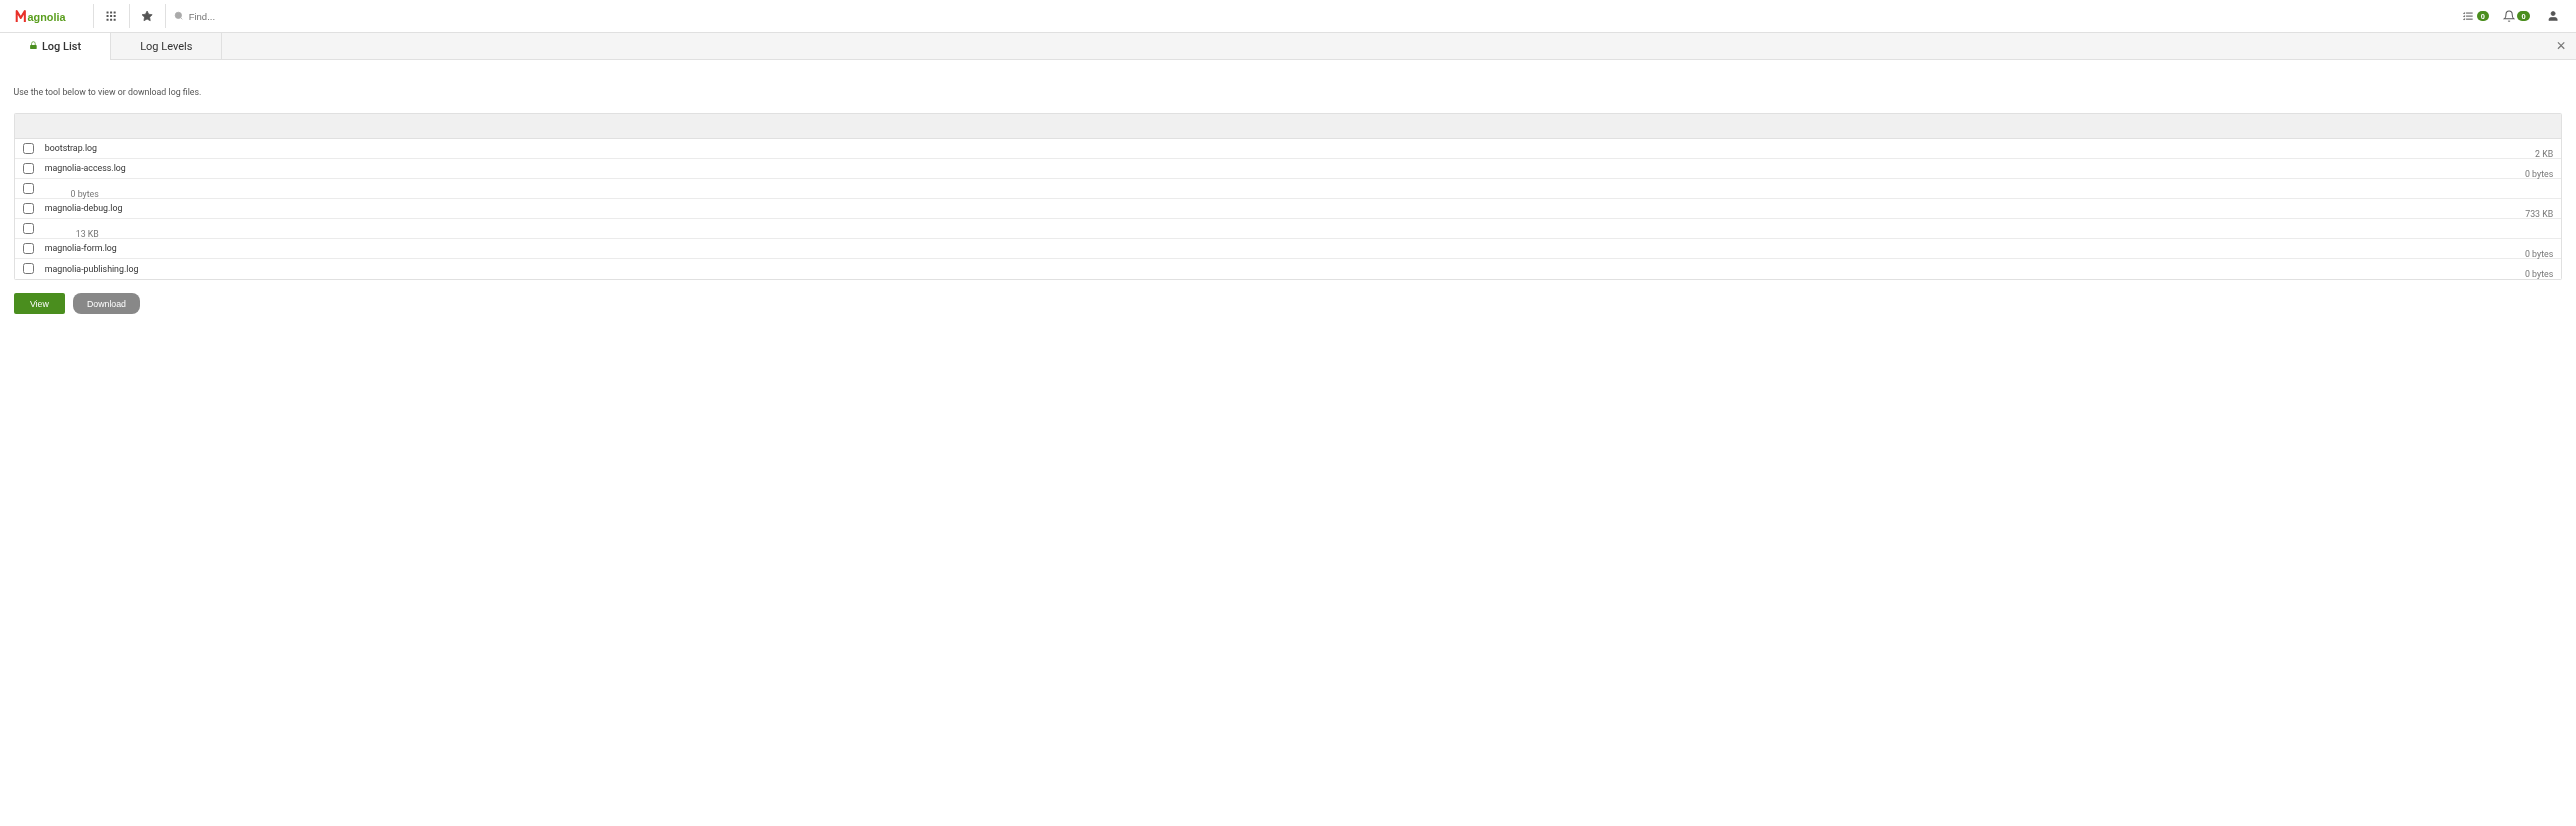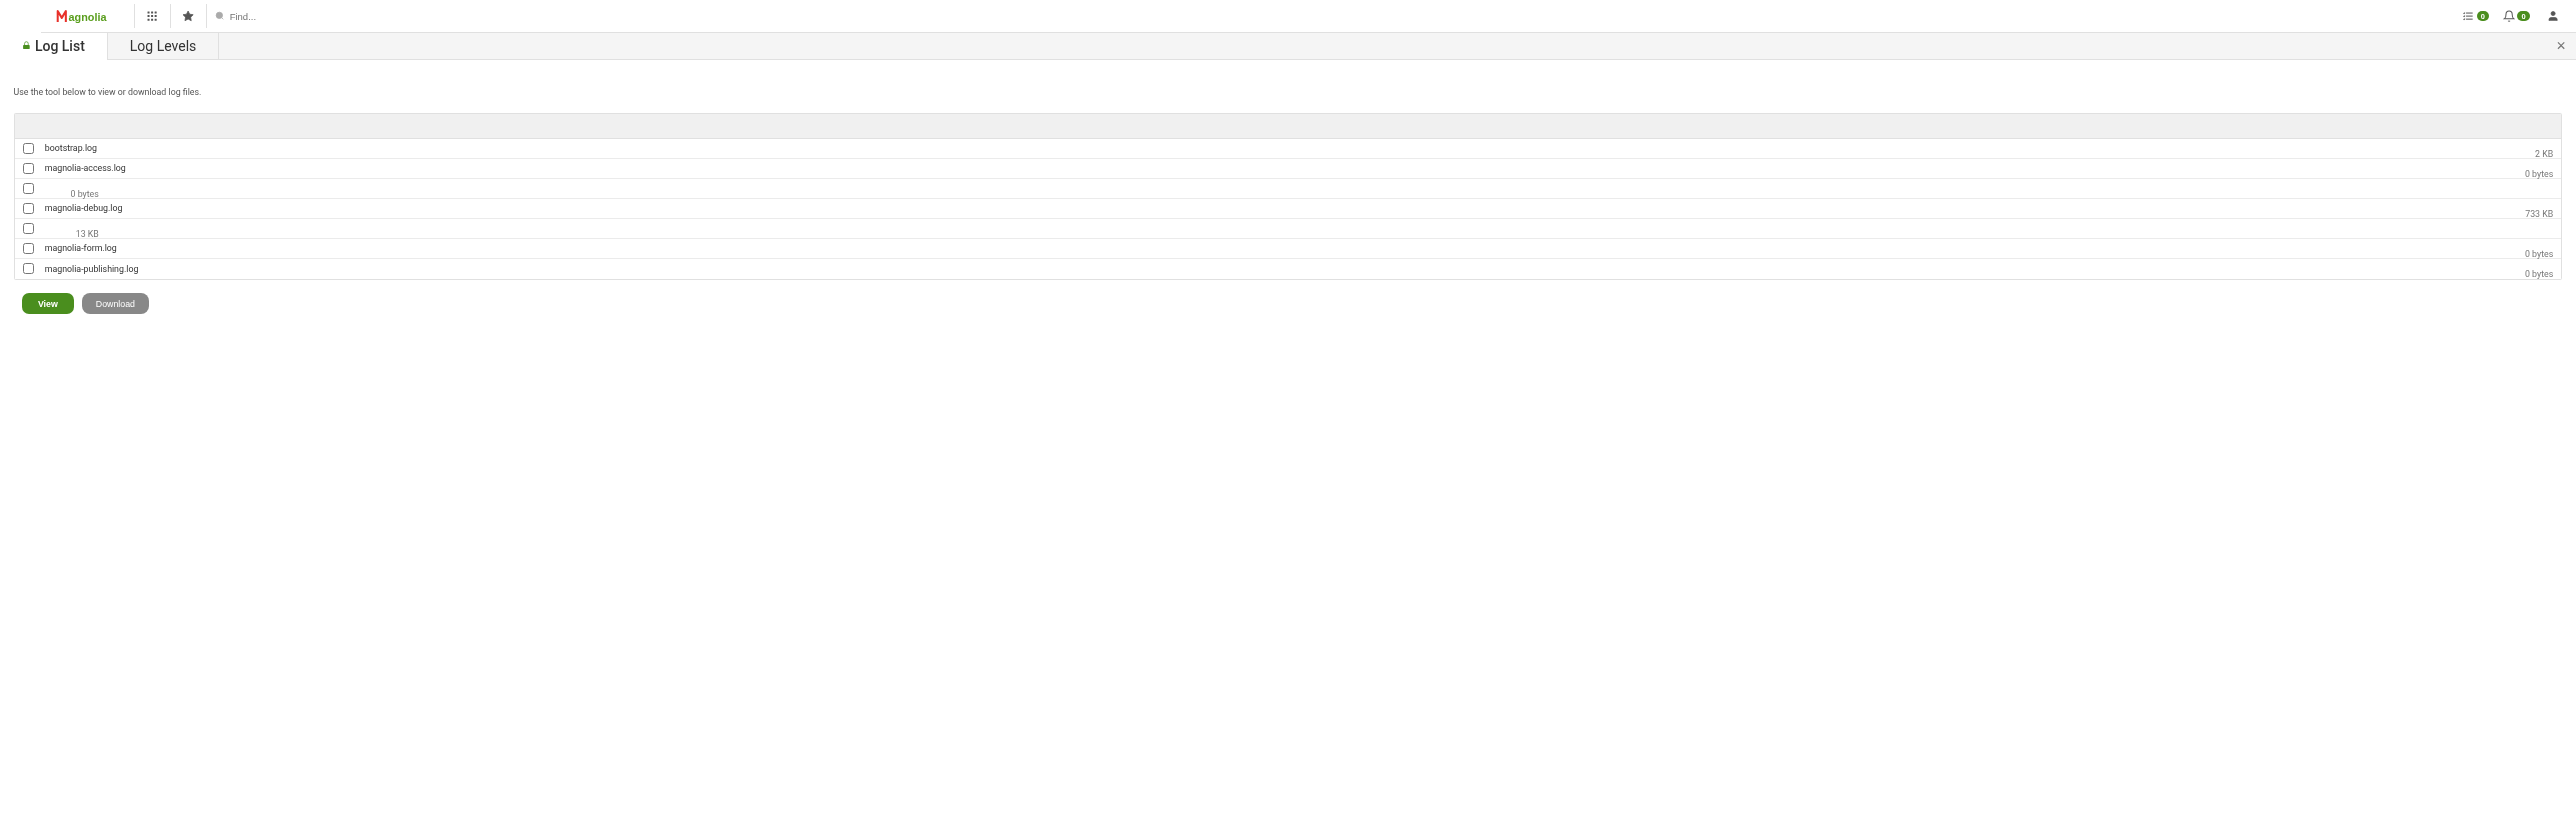--- a/index.html
+++ b/index.html
@@ -16,21 +16,20 @@
     }
 
     
     .topbar {
       display: flex;
       align-items: center;
       height: 33px;
       border-bottom: 0.7px solid #e0e0e0;
       background: #fff;
       padding: 0 8.2px;
-      margin-left: 41px;
     }
 
     .logo-area {
       display: flex;
       align-items: center;
       width: 82px;
       padding: 0 5.4px;
     }
 
     .topbar-divider {
@@ -105,25 +104,25 @@
       align-items: center;
       height: 27px;
       background: #f5f5f5;
       border-bottom: 0.7px solid #e0e0e0;
     }
 
     .tab {
       display: flex;
       align-items: center;
       gap: 4.1px;
-      padding: 0 22px;
+      padding: 0 29px;
       height: 27px;
       cursor: pointer;
       border-right: 0.7px solid #e0e0e0;
-      font-size: 14px;
+      font-size: 11px;
       color: #333;
       white-space: nowrap;
     }
 
     .tab.active {
       background: #fff;
       font-weight: 500;
     }
 
     .tab-close {
@@ -210,26 +209,25 @@
       display: flex;
       align-items: center;
       gap: 8.2px;
       padding: 13.6px 0 0 0;
     }
 
     .btn-view {
       background: #4a8e1e;
       color: #fff;
       border: none;
-      border-radius: 7px;
+      border-radius: 2px;
       padding: 5.4px 16.3px;
       font-size: 8.8px;
       cursor: pointer;
-      font-weight: 700;
-      margin-left: 8px;
+      font-weight: 400;
     }
 
     .btn-download {
       background: #888;
       color: #fff;
       border: none;
       border-radius: 8px;
       padding: 5.4px 13.6px;
       font-size: 8.8px;
       cursor: pointer;

